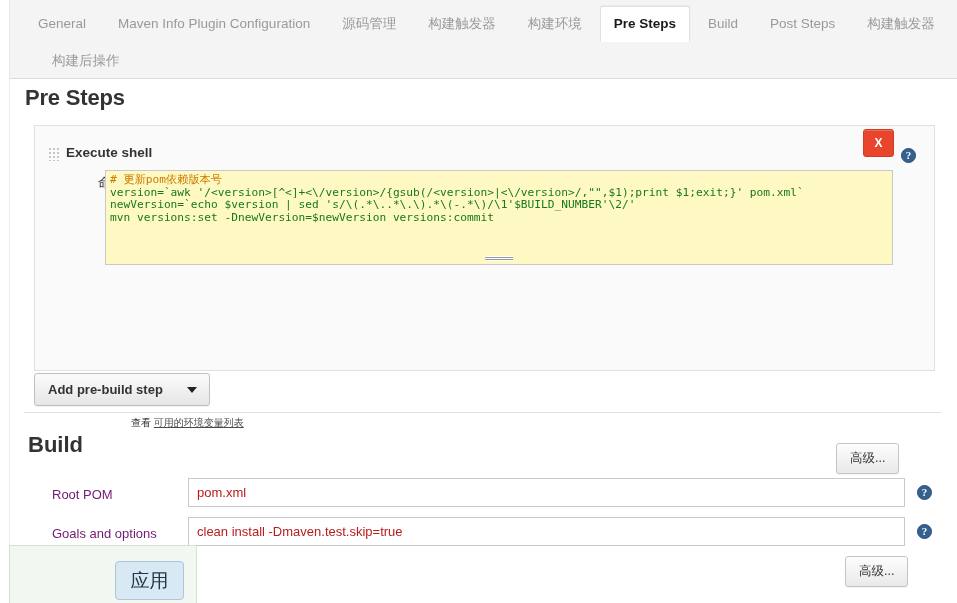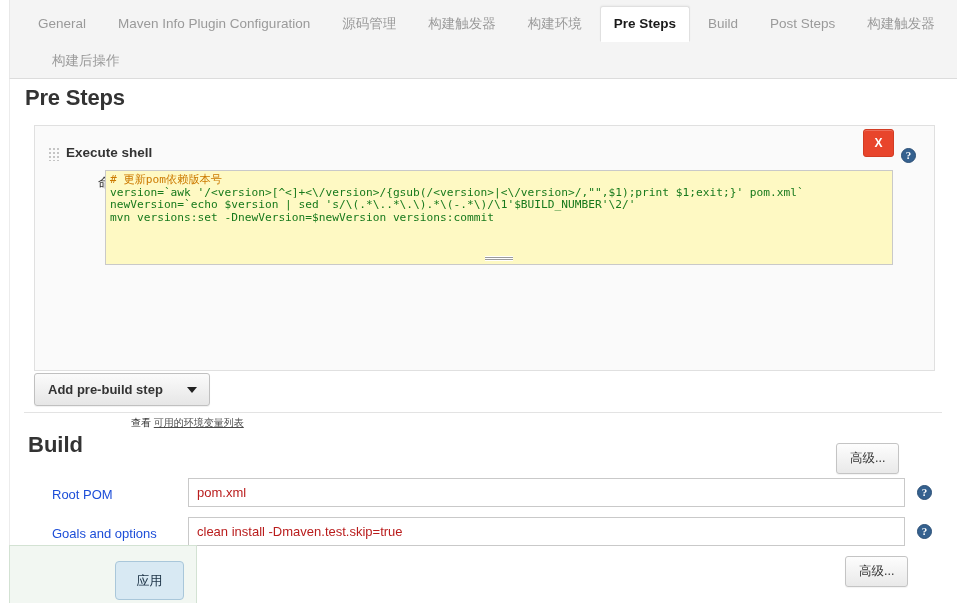--- a/index.html
+++ b/index.html
@@ -113,21 +113,21 @@
   }
   .caret{
     width:0;height:0;border-left:5px solid transparent;border-right:5px solid transparent;
     border-top:6px solid #222;display:inline-block;
   }
   .build-divider{position:absolute;left:24px;top:412px;width:918px;height:1px;background:#e3e3e3;}
   .build-title{position:absolute;left:28px;top:432px;font-size:22px;font-weight:bold;color:#333;}
 
   .row{position:absolute;left:24px;width:918px;height:38px;}
   .row-label{
-    position:absolute;left:28px;top:9px;font-size:13px;color:#1d4ed8;white-space:nowrap;
+    position:absolute;left:28px;top:9px;font-size:13px;color:#701a75;white-space:nowrap;
   }
   .row-input{
     position:absolute;left:164px;top:0;width:717px;height:29px;
     border:1px solid #c9c9c9;background:#fff;box-sizing:border-box;
     font-family:"Liberation Sans",sans-serif;font-size:13px;color:#b91c1c;
     padding:0 8px;outline:none;
   }
   .row-help{position:absolute;left:893px;top:7px;}
 
   .adv-build{left:845px;top:556px;}
@@ -140,21 +140,21 @@
   }
   .btn-save{
     position:absolute;left:26px;top:15px;width:67px;height:37px;
     background:#3a6e82;border:1px solid #2f5a6c;border-radius:4px;
     color:#fff;font-size:13px;display:flex;align-items:center;justify-content:center;
     cursor:pointer;box-shadow:inset 0 1px 0 rgba(255,255,255,.15);
   }
   .btn-apply{
     position:absolute;left:105px;top:15px;width:67px;height:37px;
     background:#d8e9f3;border:1px solid #a9c7da;border-radius:4px;
-    color:#20374a;font-size:13px;display:flex;align-items:center;justify-content:center;
+    color:#20374a;font-size:19px;display:flex;align-items:center;justify-content:center;
     cursor:pointer;
   }
   .leftrail{position:absolute;left:0;top:0;width:9px;height:603px;background:#fff;border-right:1px solid #ececec;}
 </style>
 </head>
 <body>
 
 <div class="page">
 
   <div class="leftrail"></div>

